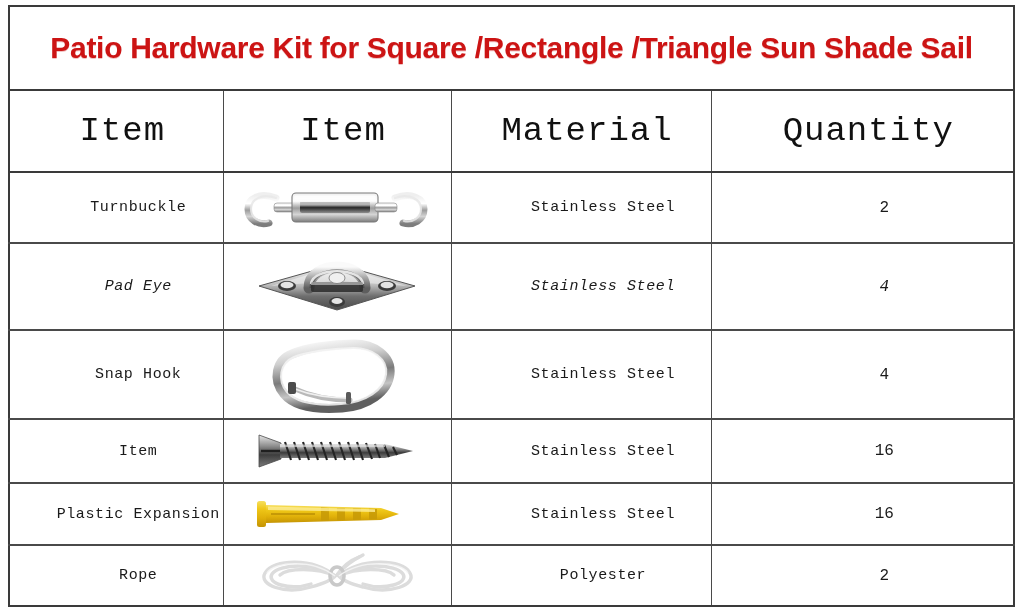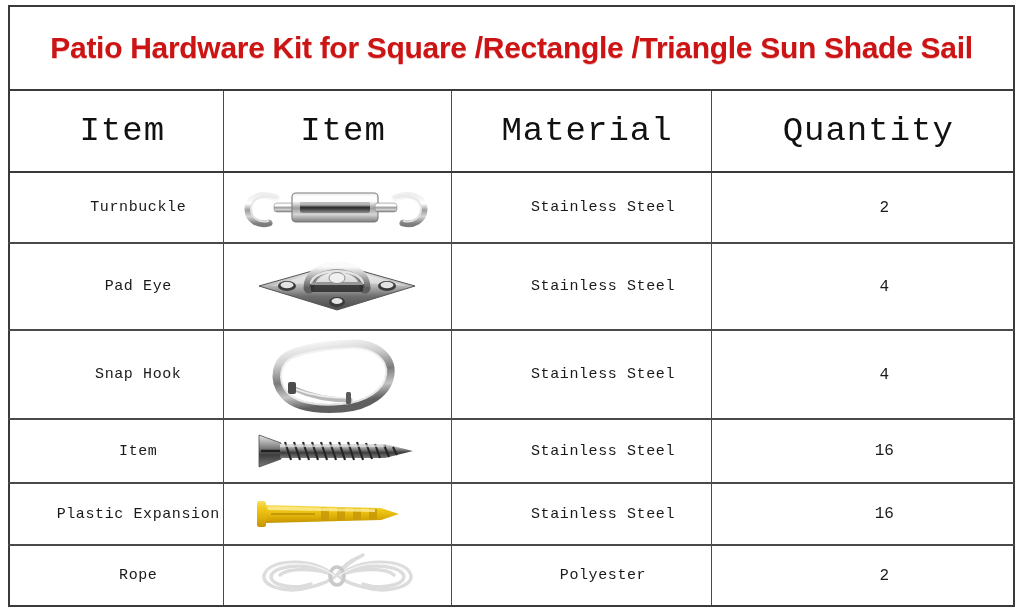--- a/index.html
+++ b/index.html
@@ -96,21 +96,21 @@
   }
 
   .img-cell { padding: 4px 0; }
   .prod-img {
     display: block;
     margin: 0 auto;
   }
 
   
   .r-turnbuckle td { height: 71px; }
-  .r-padeye     td { height: 87px; }
+  .r-padeye     td { height: 87px; font-style: italic; }
   .r-snaphook   td { height: 89px; margin-left: 39px; }
   .r-screw      td { height: 64px; }
   .r-plastic    td { height: 62px; }
   .r-rope       td { height: 61px; margin-left: 8px; }
 
   .sep-strong { border-top: 2px solid #4a4a4a !important; }
 </style>
 </head>
 <body>
 

